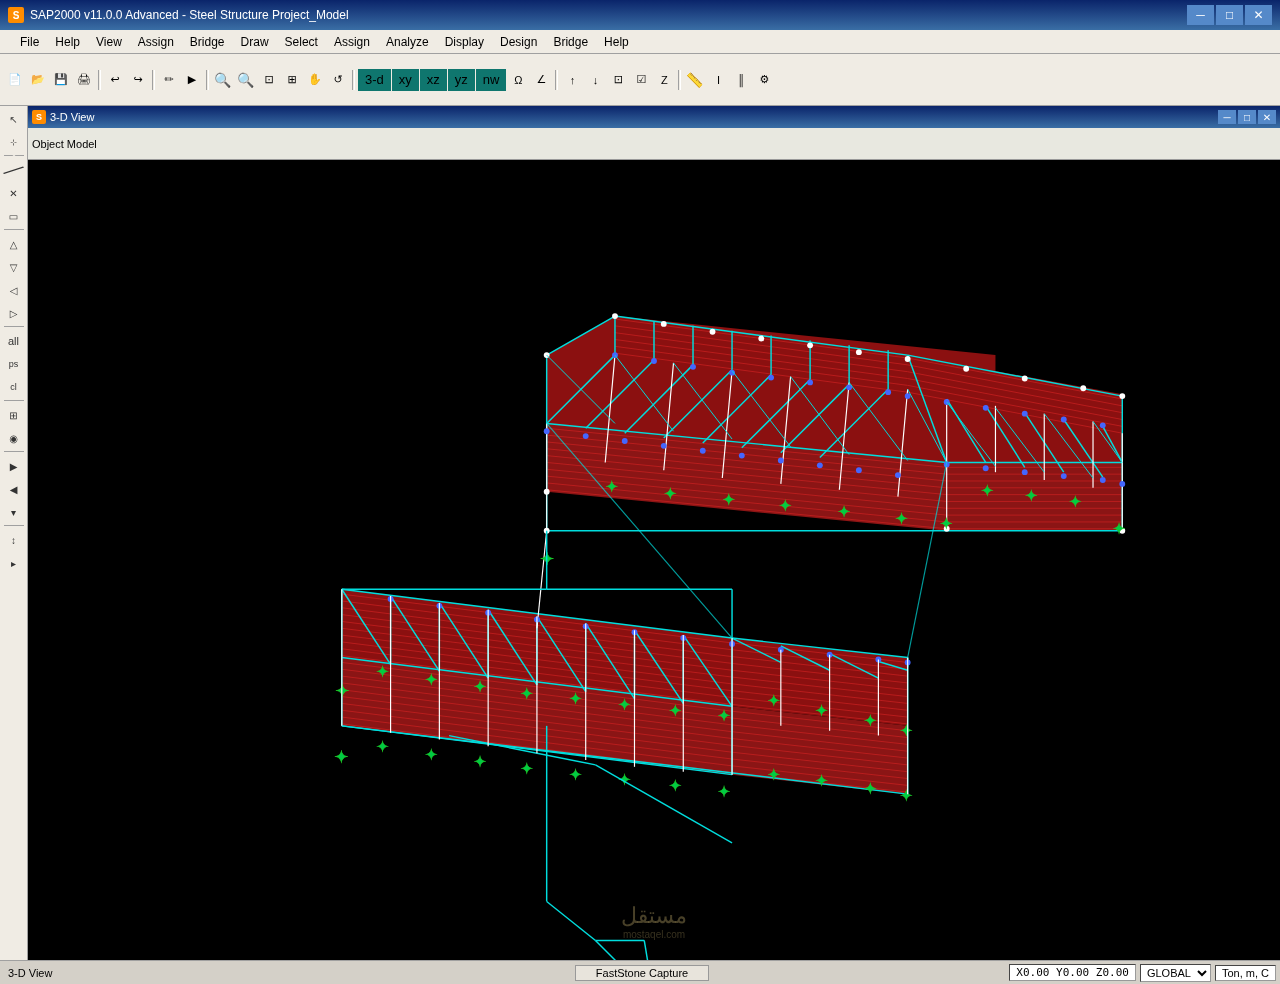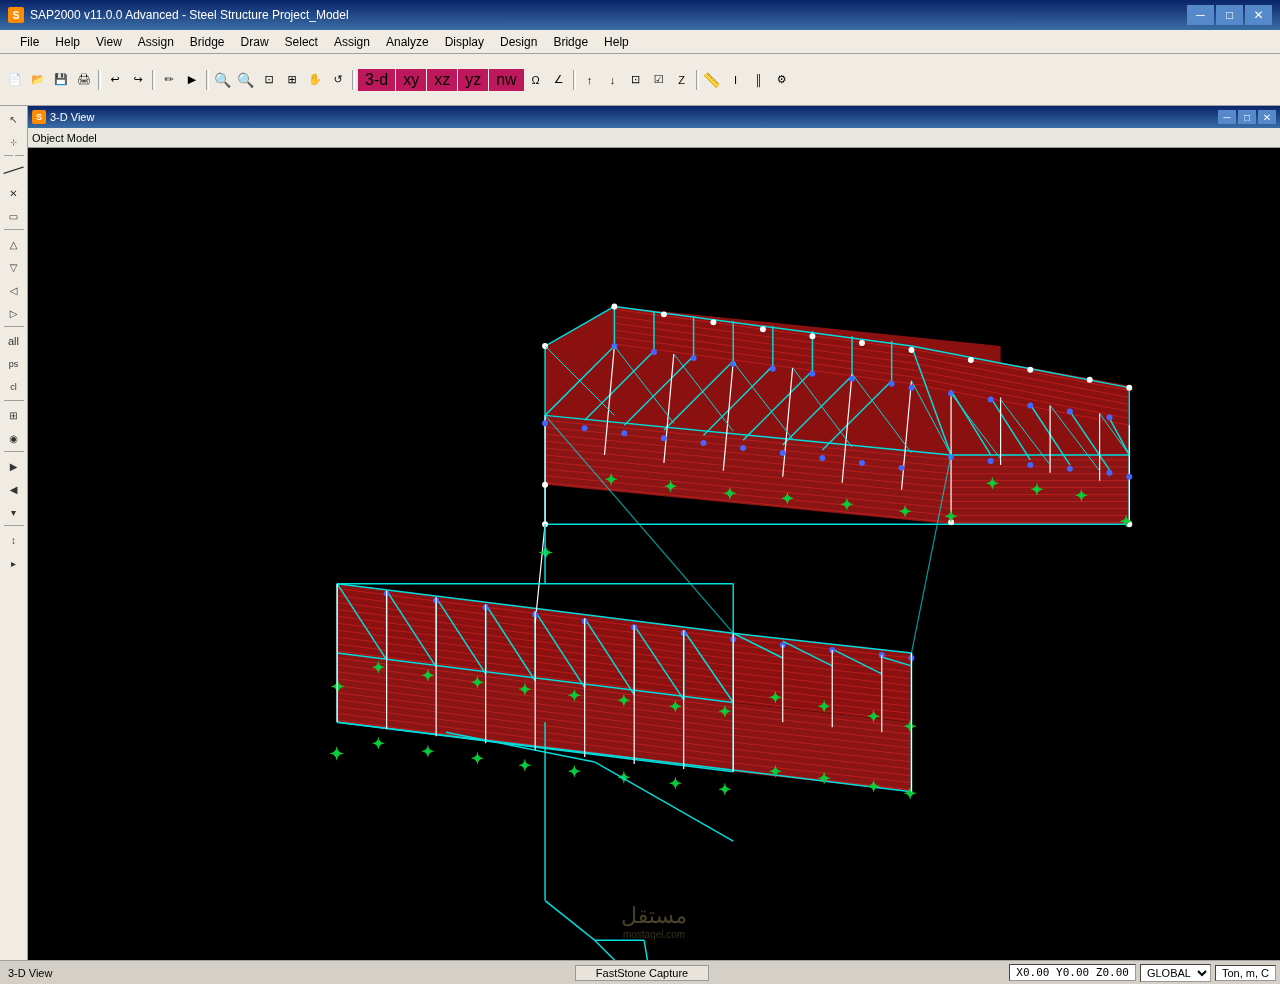--- a/index.html
+++ b/index.html
@@ -108,24 +108,24 @@
     .toolbar-separator {
       width: 3px;
       height: 20px;
       border-left: 1px solid #a0a0a0;
       border-right: 1px solid #fff;
       margin: 0 2px;
     }
     .toolbar-text-btn {
       padding: 2px 6px;
       height: 22px;
-      background: #be185d;
+      background: #0f766e;
       border: 1px solid transparent;
       cursor: pointer;
-      font-size: 16px;
+      font-size: 13px;
       display: flex;
       align-items: center;
     }
 
     
     #main-layout {
       display: flex;
       width: 100%;
       height: calc(984px - 30px - 24px - 52px - 24px);
     }
@@ -218,21 +218,21 @@
       border: none;
       color: white;
       font-size: 10px;
       cursor: pointer;
       display: flex;
       align-items: center;
       justify-content: center;
     }
 
     #view-label-bar {
-      height: 20px;
+      height: 32px;
       background: #e8e8e0;
       border-bottom: 1px solid #999;
       display: flex;
       align-items: center;
       padding: 0 4px;
       font-size: 11px;
       flex-shrink: 0;
     }
 
     #canvas-area {

